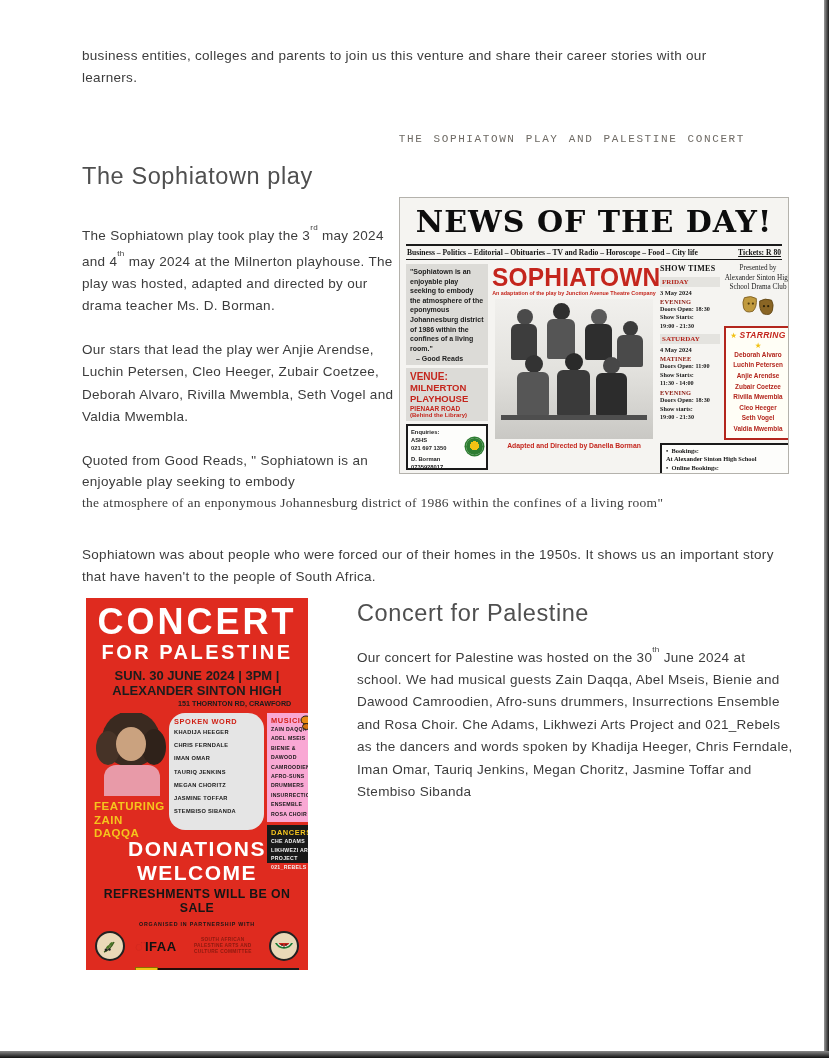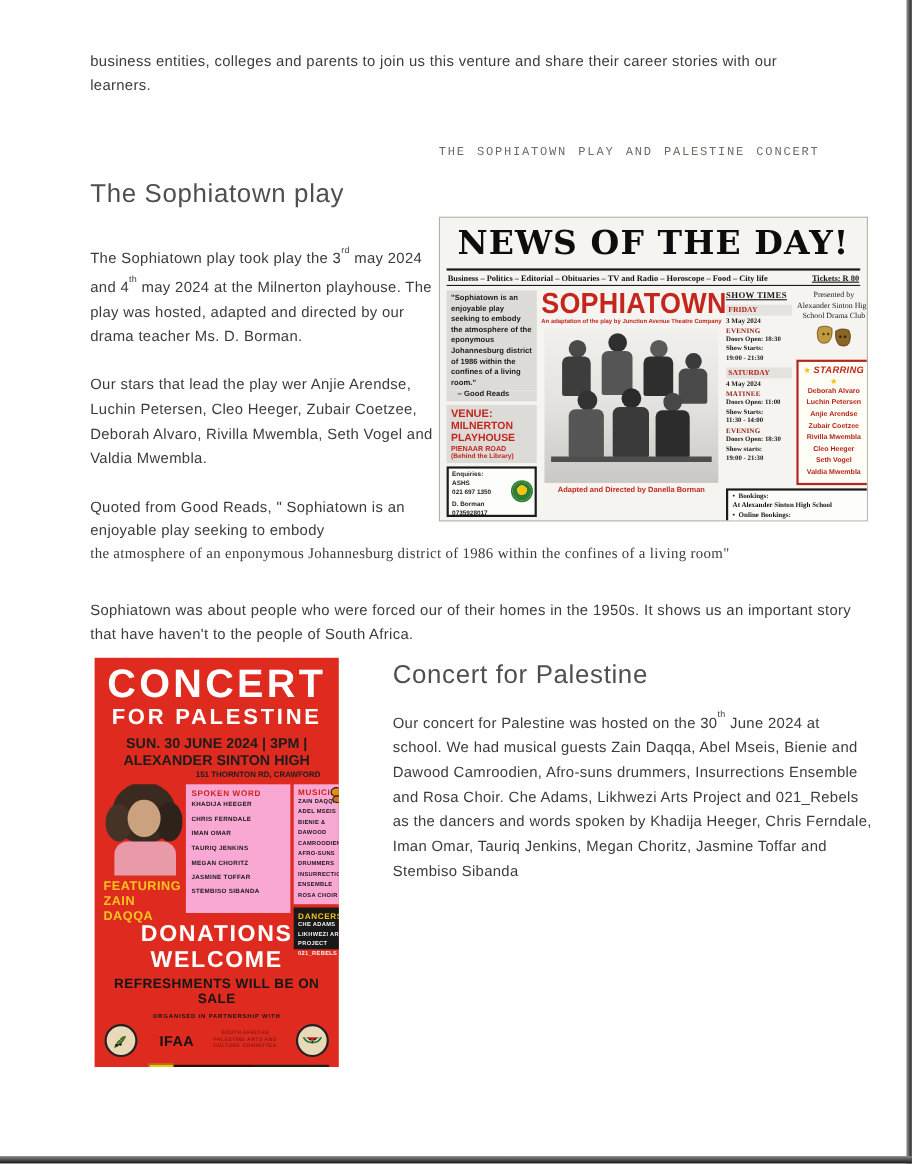--- a/index.html
+++ b/index.html
@@ -61,21 +61,21 @@
     background:linear-gradient(180deg,#f1f0ed 0%,#e3e2de 50%,#c9c8c4 100%); overflow:hidden; }
   .hd,.bd { position:absolute; }
   .hd { border-radius:50%; }
   .bd { border-radius:6px 6px 2px 2px; }
   .bench { position:absolute; left:6px; top:116px; width:146px; height:5px; background:#4e4e4e; }
   .n-credit { color:#c4261d; font-weight:800; font-size:6.8px; margin-top:3px; }
 
   .n-right { width:132px; flex:none; display:flex; flex-direction:column; }
   .n-right-top { display:flex; gap:4px; flex:1; }
   .st { width:60px; flex:none; font-family:"Liberation Serif", serif; color:#161616; }
-  .st-h { font-size:8px; font-weight:700; letter-spacing:.3px;text-decoration:underline; }
+  .st-h { font-size:8px; font-weight:700; letter-spacing:.3px; }
   .st-day { color:#b3261d; font-weight:700; font-size:7px; background:#e4e3df; margin:4px 0 2px; padding:1px 2px; }
   .st-date { font-size:6.4px; font-weight:700; }
   .st-sess { color:#8b1a10; font-size:6.4px; font-weight:700; margin-top:2px; letter-spacing:.2px; }
   .st-line { font-size:6.2px; font-weight:700; line-height:8.4px; }
   .n-presented { flex:1; }
   .n-pres-text { font-family:"Liberation Serif", serif; font-size:7.2px; line-height:9.6px;
     text-align:center; color:#222; }
   .masks-wrap { text-align:center; margin:2px 0 3px; }
   .starring-box { border:2px solid #b3261d; background:#fffef6; padding:2px 2px 3px; text-align:center; }
   .starring-head { font-size:8.5px; }
@@ -103,21 +103,21 @@
   .hair { position:absolute; left:8px; top:-2px; width:58px; height:56px; border-radius:50%;
     background:#3a2a20; }
   .hair2 { position:absolute; left:2px; top:18px; width:24px; height:34px; border-radius:50%; background:#463327; }
   .hair3 { position:absolute; left:48px; top:16px; width:24px; height:36px; border-radius:50%; background:#2f221a; }
   .face { position:absolute; left:22px; top:14px; width:30px; height:34px; border-radius:50%;
     background:#caa27f; }
   .torso { position:absolute; left:10px; top:52px; width:56px; height:34px;
     border-radius:12px 12px 0 0; background:#e89aa8; }
   .pal-feat { margin-top:4px; color:#f5c51d; font-weight:800; font-size:11.5px;
     line-height:13.5px; letter-spacing:.5px; }
-  .pal-yellow { width:95px; flex:none; background:#f9a8d4; padding:4px 5px; }
+  .pal-yellow { width:95px; flex:none; background:#e5e5e5; padding:4px 5px;border-radius:16px; }
   .pal-col-h { font-weight:800; font-size:7.4px; letter-spacing:.6px; }
   .pal-col-h.red { color:#cf1f14; }
   .pal-col-h.yellow { color:#f5c51d; }
   .pal-name { color:#161616; font-weight:800; font-size:5.7px; line-height:13.2px; letter-spacing:.3px; }
   .pal-right { flex:1; display:flex; flex-direction:column; gap:3px; }
   .pal-green { background:#f9a8d4; flex:1; padding:3px 4px; position:relative; }
   .pal-green .pal-name { line-height:9.4px; font-size:5.2px; }
   .pal-black { background:#191919; height:38px; padding:3px 4px; }
   .pal-black .pal-name { color:#f3f3f3; line-height:8.6px; font-size:5.2px; }
   .butterfly { position:absolute; top:2px; right:2px; }

